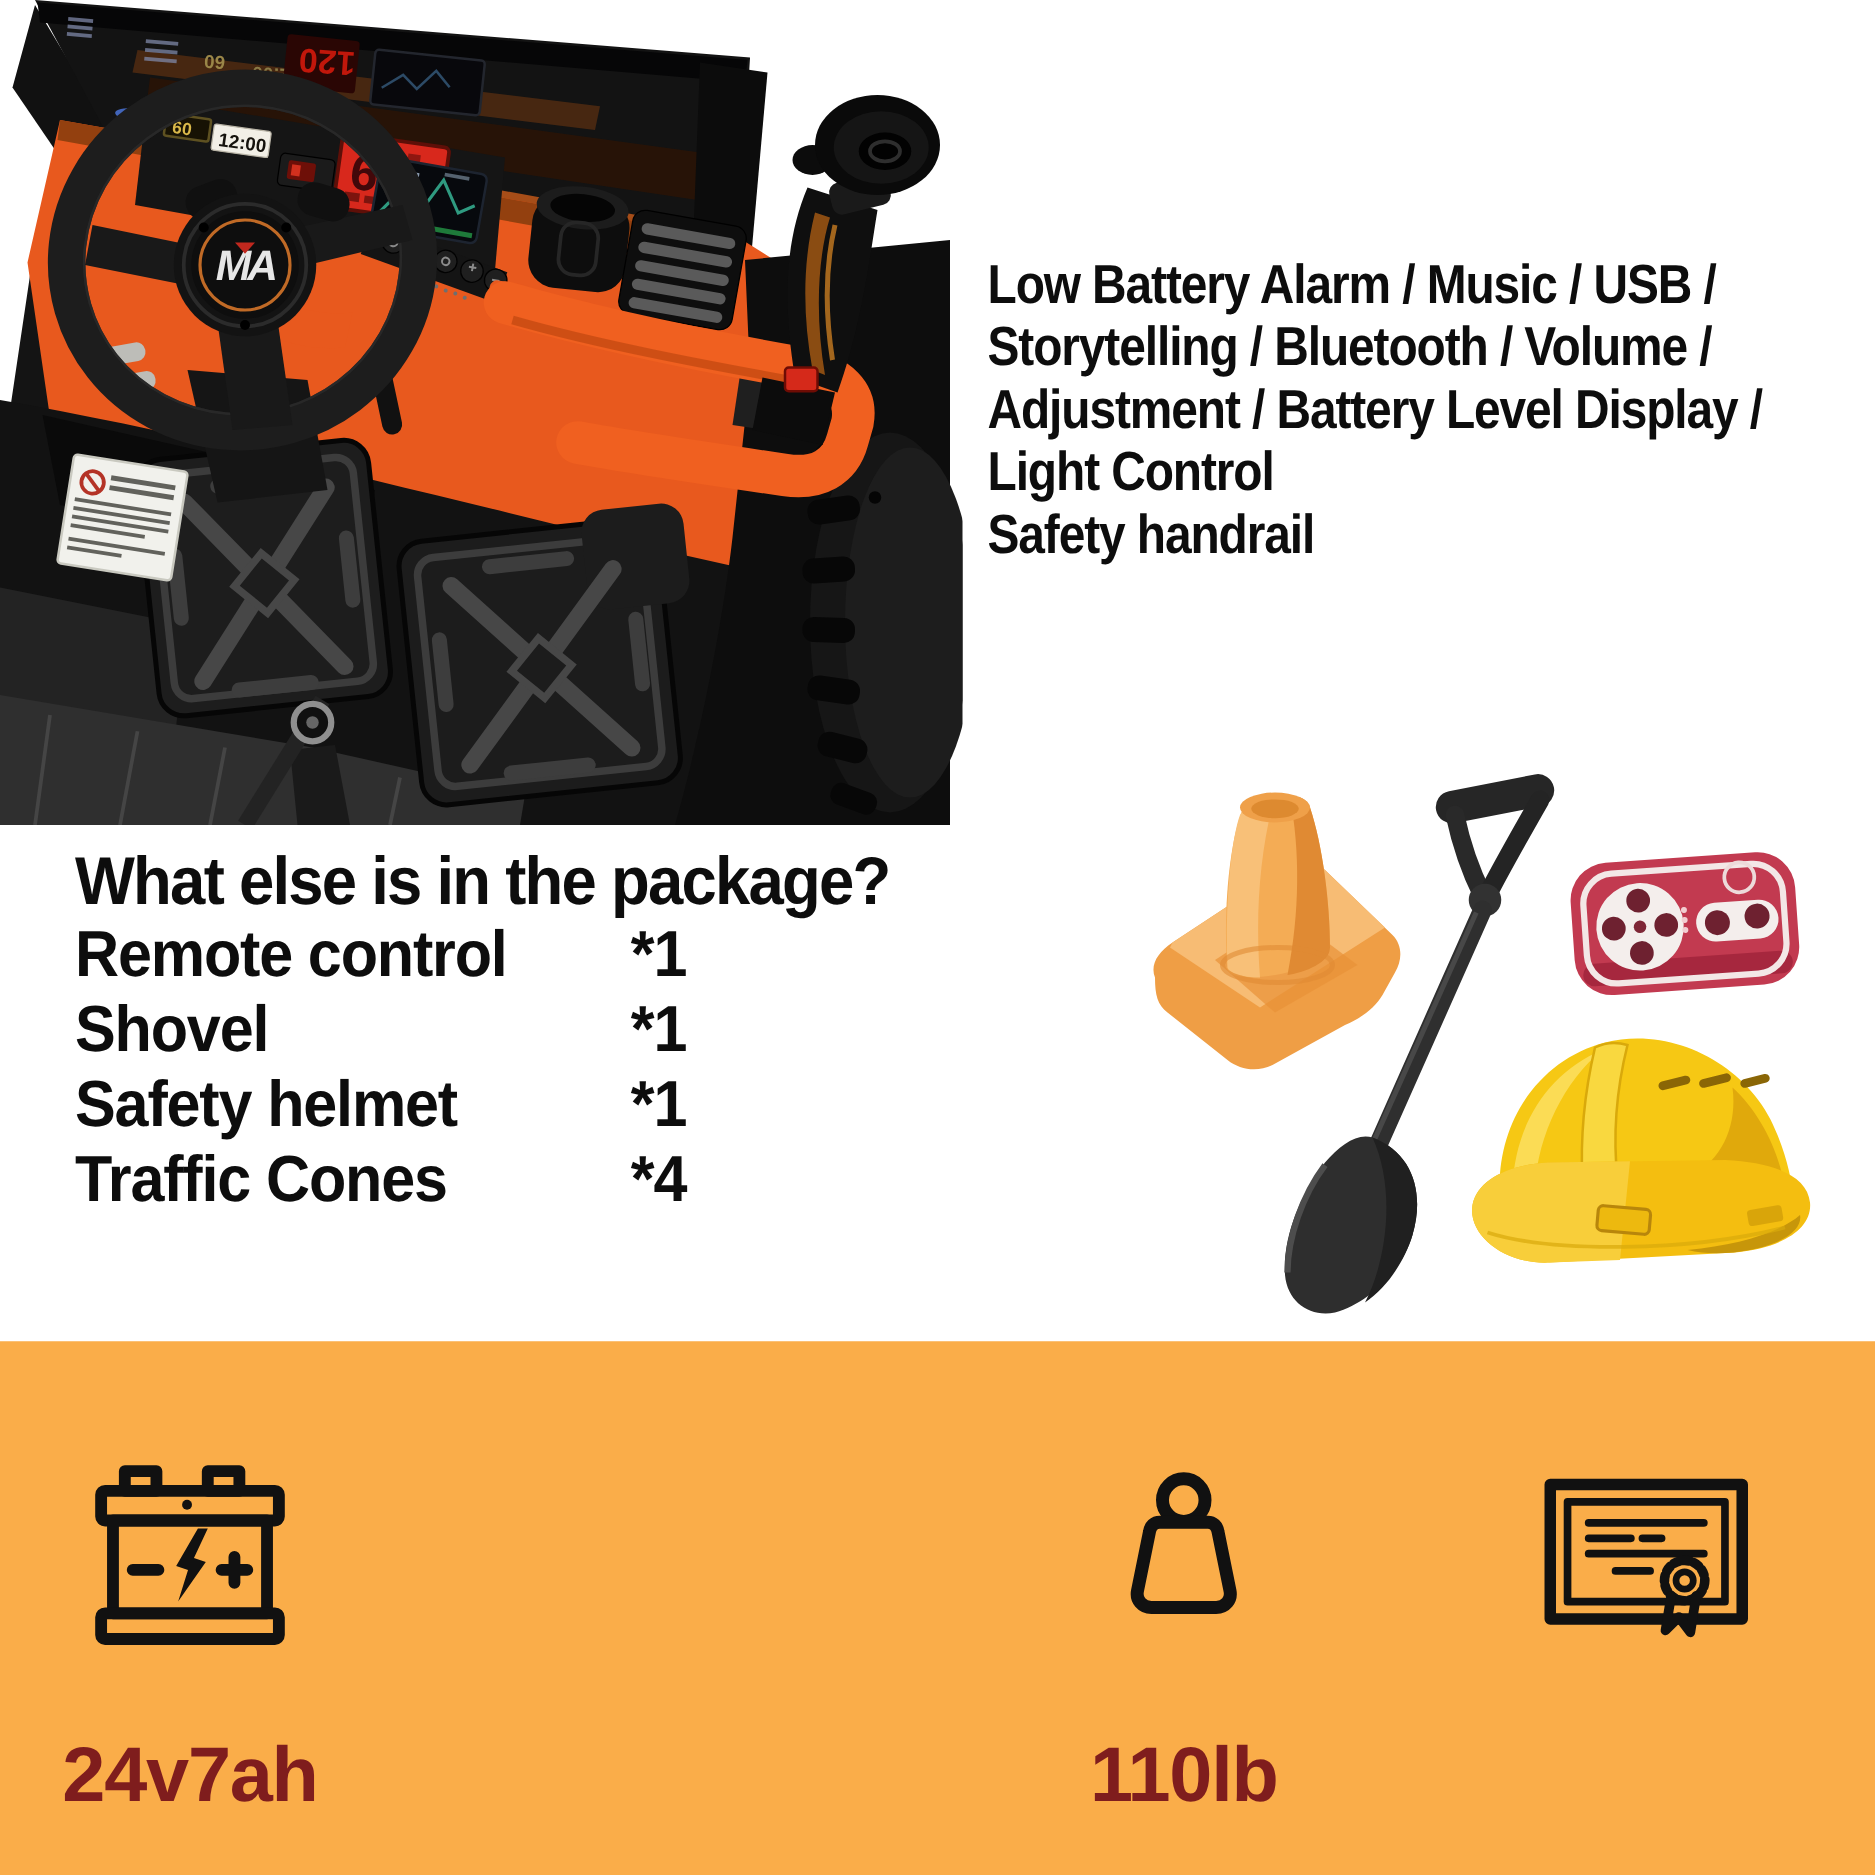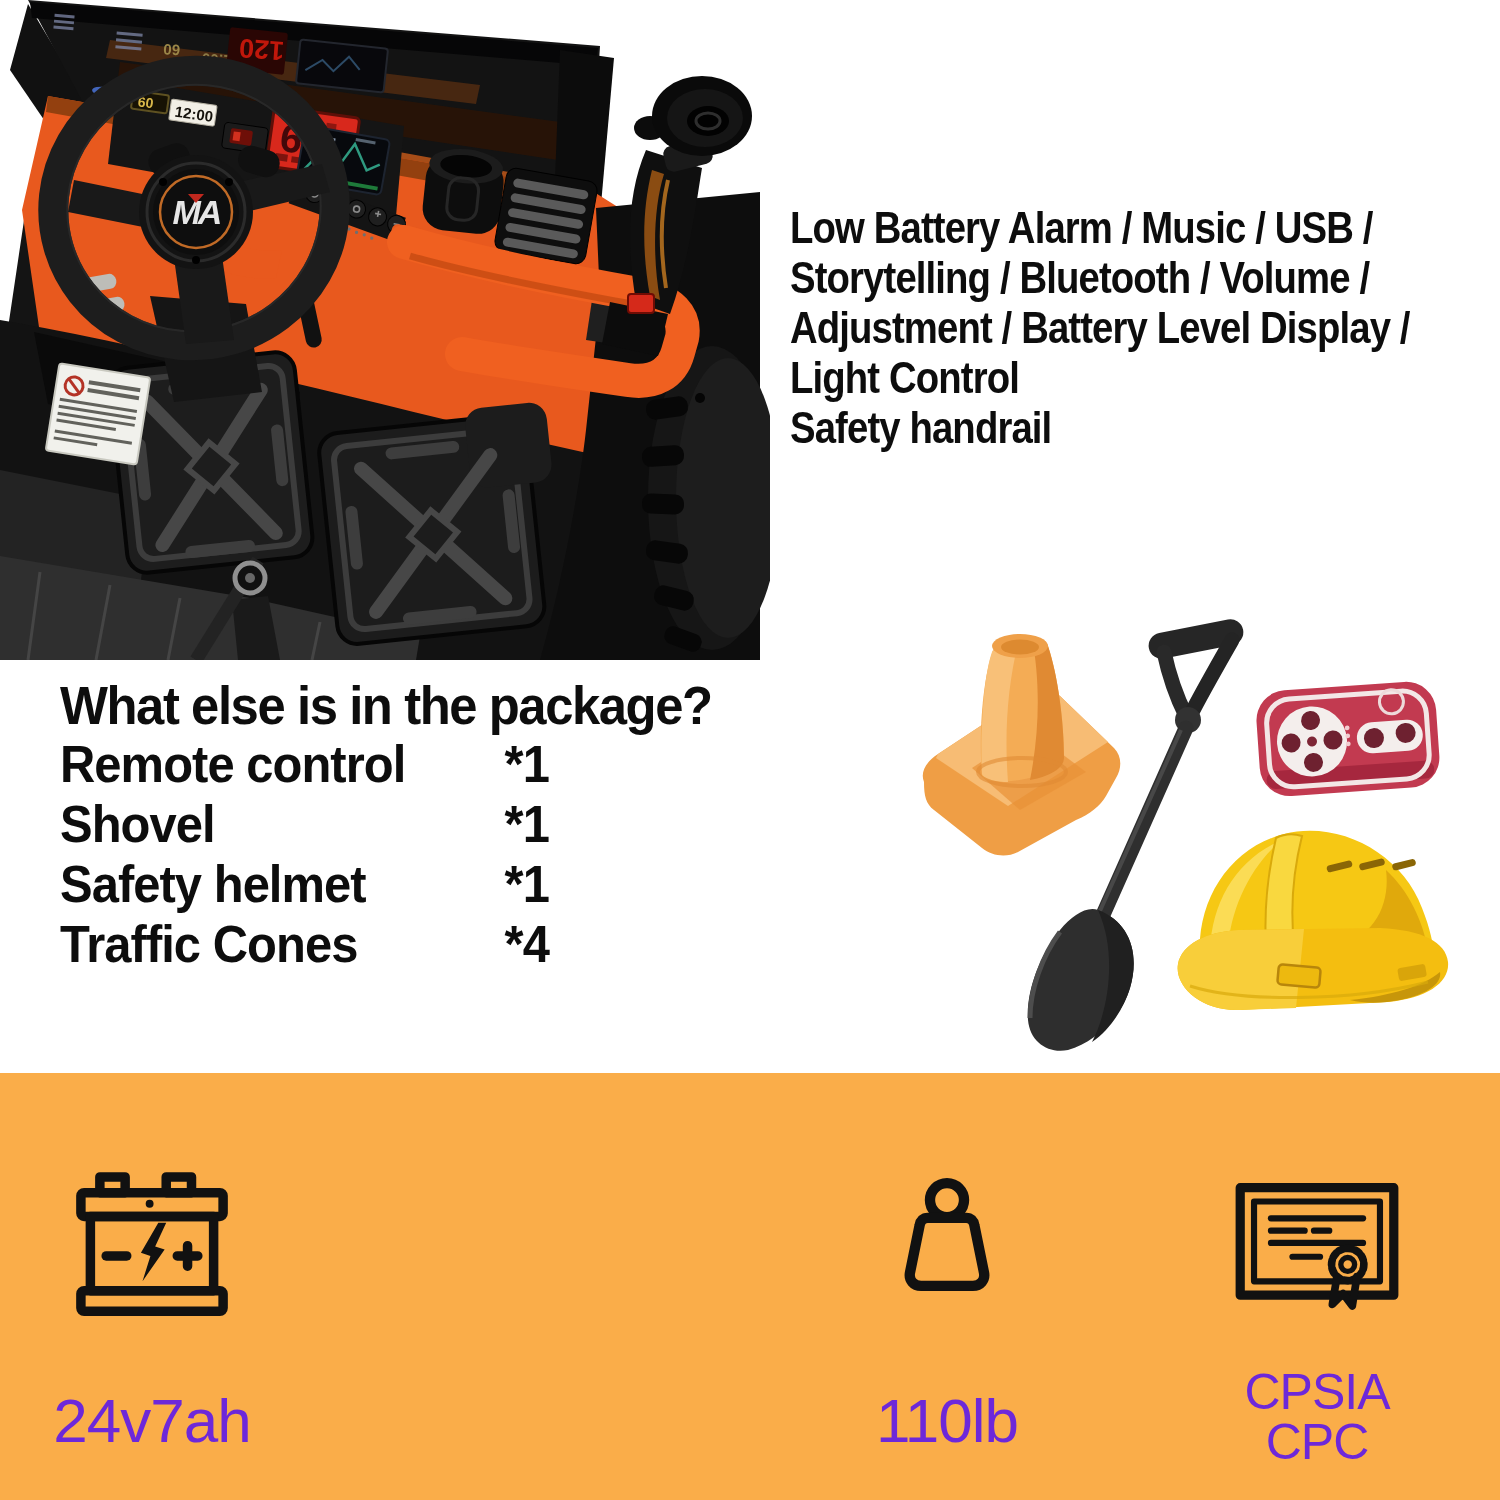--- a/index.html
+++ b/index.html
@@ -22,22 +22,22 @@
   .package{position:absolute;left:60px;top:676px;transform:scaleX(.94);transform-origin:left top;}
   .package h2{margin:0;font-size:54px;line-height:58px;letter-spacing:-1.5px;font-weight:700;white-space:nowrap;}
   .pkg-row{display:flex;font-size:52px;line-height:60px;font-weight:700;letter-spacing:-1px;white-space:nowrap;}
   .pkg-name{flex:0 0 473px;}
 
   
   .specs-banner{position:absolute;left:0;top:1073px;width:1500px;height:427px;background:#FAAD49;}
   .spec{position:absolute;top:0;width:300px;height:427px;text-align:center;}
   .spec-battery{left:2px;} .spec-motor{left:403px;} .spec-weight{left:797px;} .spec-cert{left:1167px;}
   .spec svg{position:absolute;top:96px;left:50%;transform:translateX(-50%);}
-  .spec-label{position:absolute;top:312px;left:0;width:100%;font-size:62px;font-weight:400;
-              letter-spacing:-1px;color:#6d28d9;white-space:nowrap;}
+  .spec-label{position:absolute;top:312px;left:0;width:100%;font-size:62px;font-weight:700;
+              letter-spacing:-1px;color:#7f1d1d;white-space:nowrap;}
   .spec-label.two-line{top:294px;font-size:50px;line-height:50px;}
   .spec-label .l2{display:block;}
 </style>
 </head>
 <body>
 
 <div class="page">
 
   <figure class="truck-photo">
     <svg width="770" height="660" viewBox="0 0 770 660">
@@ -406,20 +406,16 @@
         <g stroke-width="4">
           <path d="M26,32 H86"></path>
           <path d="M26,40 H48 M54,40 H64"></path>
           <path d="M26,48 H86"></path>
           <path d="M40,57 H58"></path>
         </g>
         <circle cx="76" cy="62" r="10.5" stroke-width="5" stroke-dasharray="3.2,2.2"></circle>
         <circle cx="76" cy="62" r="4.5" stroke-width="3.5"></circle>
         <path d="M69,70 L66,88 L73,81 L79,89 L82,70" stroke-width="5"></path>
       </svg>
-      <div class="spec-label two-line">
-        <span class="l1">CPSIA</span>
-        <span class="l2">CPC</span>
-      </div>
     </div>
 
   </footer>
 </div>
 
 </body></html>

